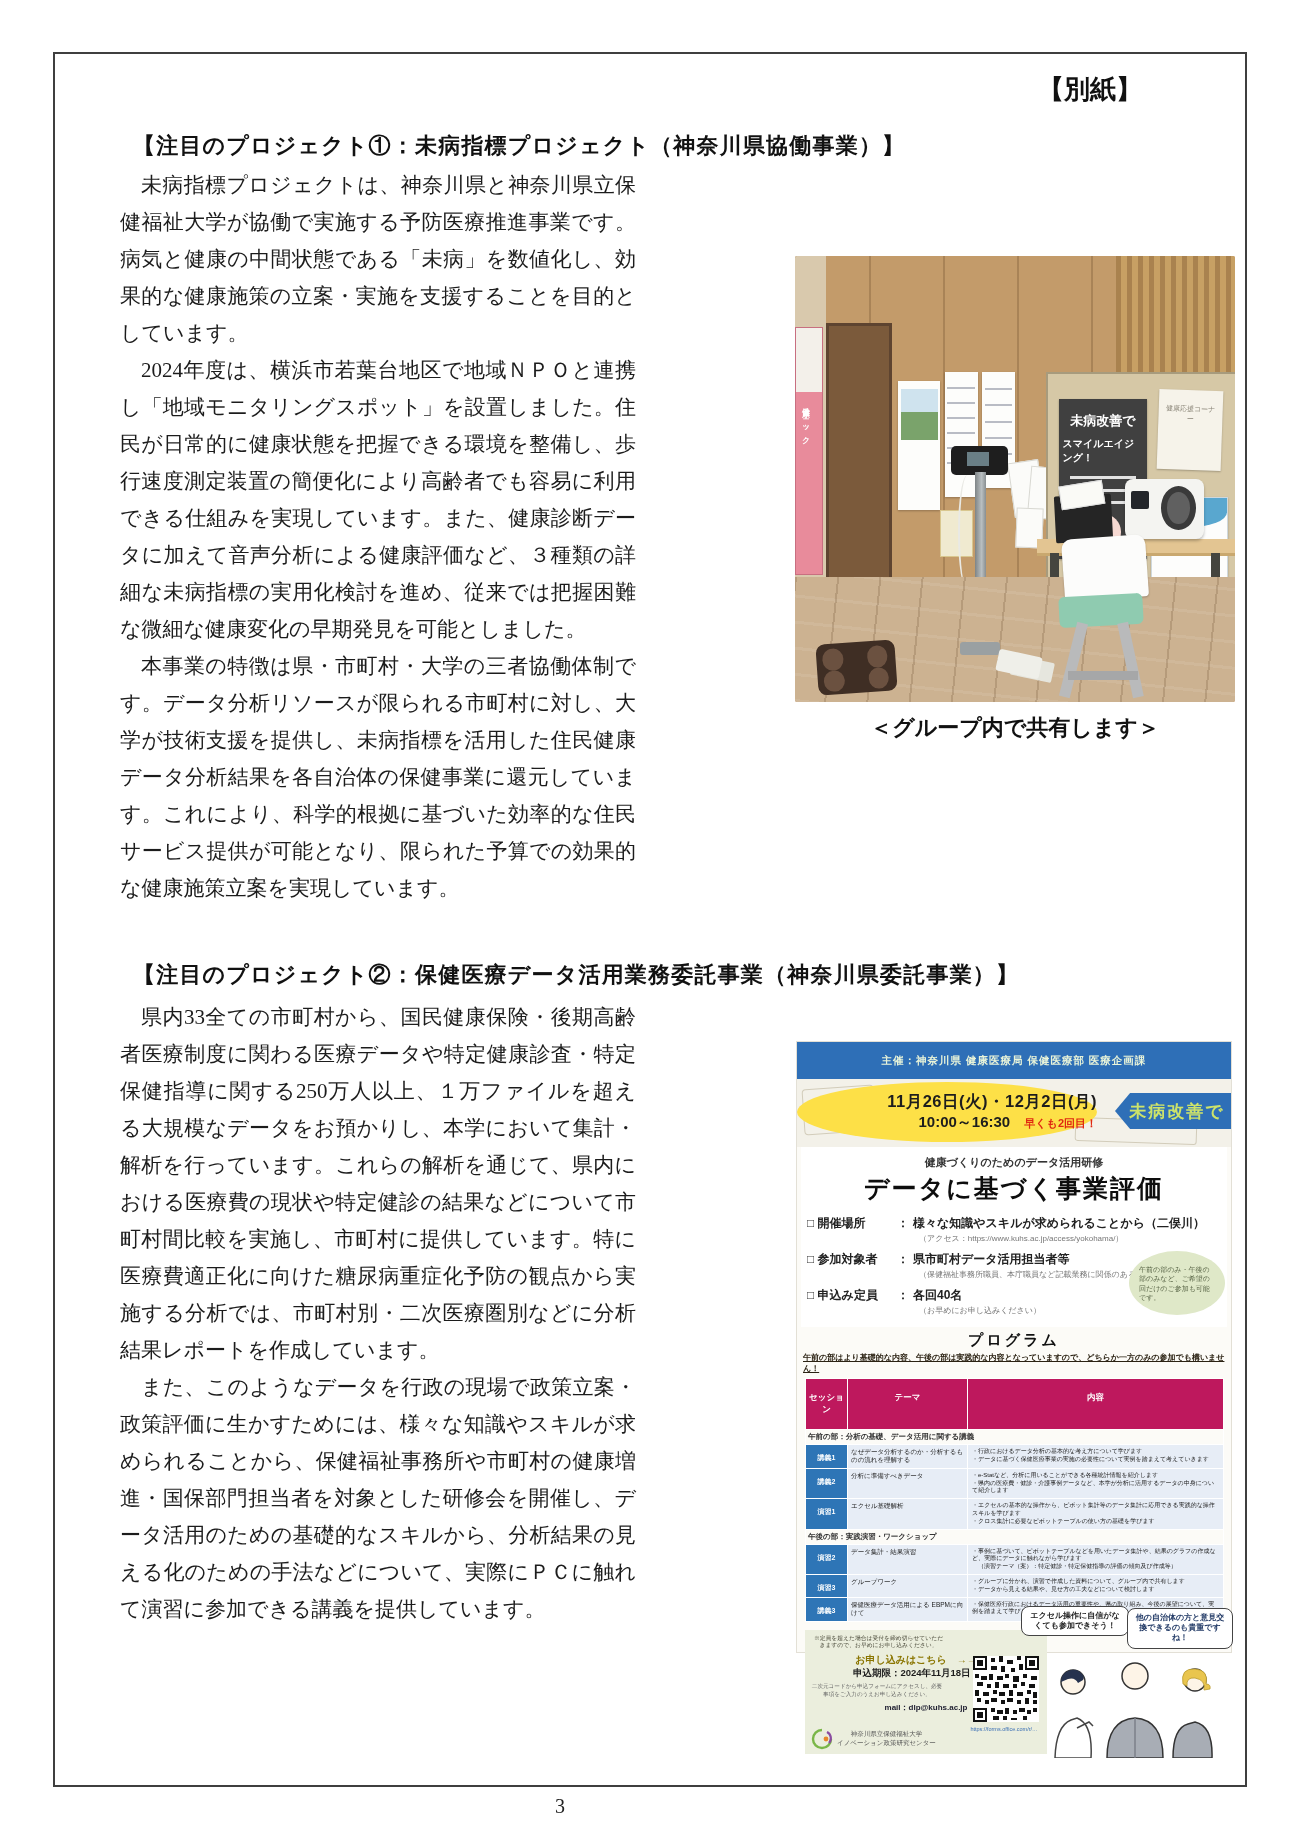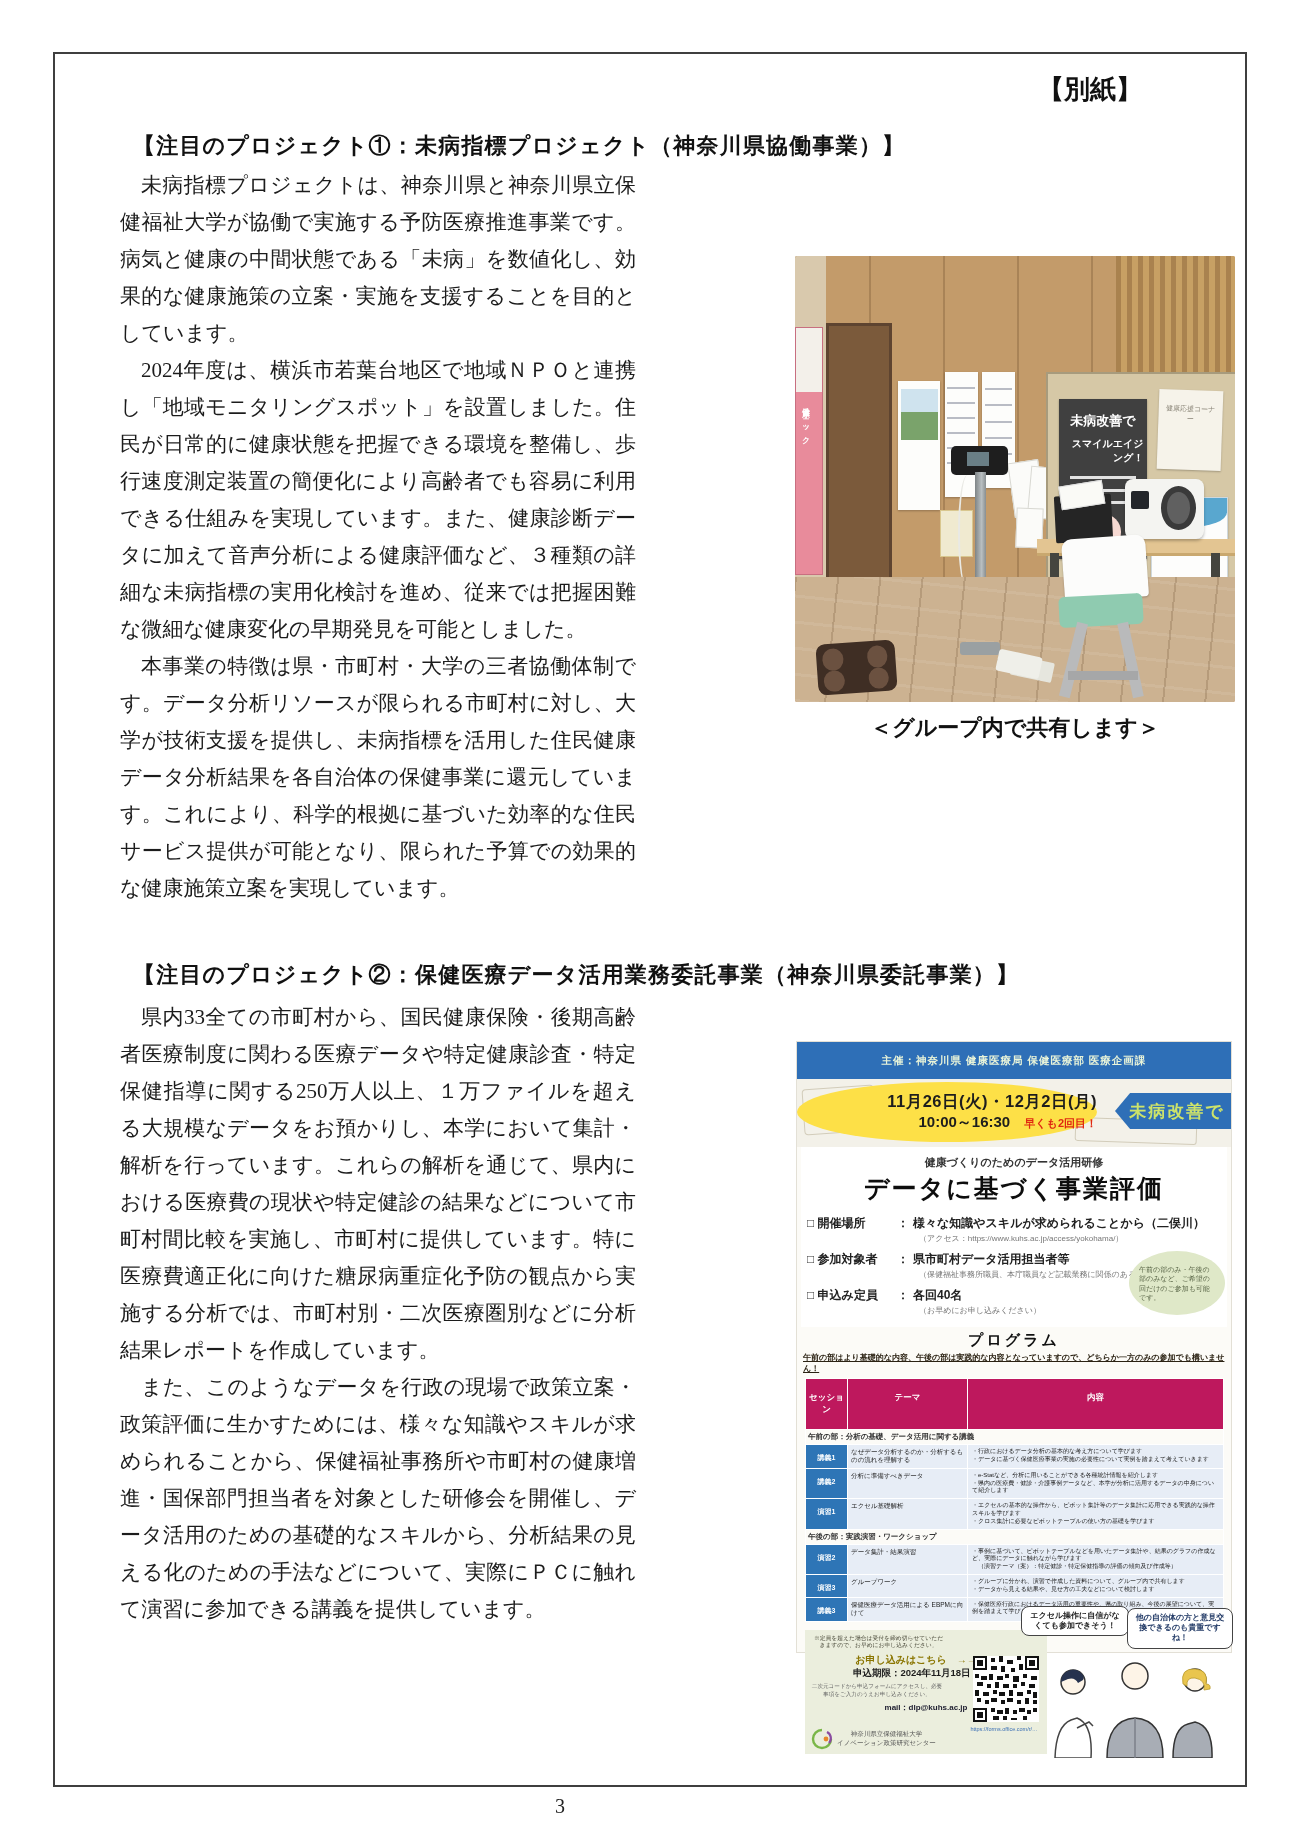--- a/index.html
+++ b/index.html
@@ -58,21 +58,21 @@
   .ph-cable{left:37%;top:49%;width:4%;height:26%;border-left:2px solid #e9e9e4;border-radius:50%;}
   .ph-scale{left:5%;top:86.5%;width:18%;height:11.5%;background:#3f2e24;border-radius:9px;transform:rotate(-4deg);}
   .ph-scale i{display:block;position:absolute;width:26%;height:42%;background:#6b5140;border-radius:50%;}
   .ph-strip{left:46%;top:89%;width:10%;height:5%;background:#efefe9;border-radius:3px;transform:rotate(12deg);
      box-shadow:14px 2px 0 -1px #e6e6de;}
   .ph-partition{left:57%;top:26%;width:43%;height:70%;background:#d6c8a6;border:2px solid #a79b7d;
      border-right:none;box-sizing:border-box;}
   .ph-red-poster{left:60%;top:32%;width:20%;height:36%;background:#404040;box-shadow:0 1px 2px rgba(0,0,0,.3);}
   .ph-red-t1{left:8%;top:8%;width:84%;text-align:center;font-family:"Liberation Sans",sans-serif;
      font-weight:bold;color:#fff;font-size:13px;}
-  .ph-red-t2{left:4%;top:24%;width:92%;text-align:right;font-family:"Liberation Sans",sans-serif;
+  .ph-red-t2{left:4%;top:24%;width:92%;text-align:left;font-family:"Liberation Sans",sans-serif;
      font-weight:bold;color:#fff;font-size:10px;}
   .ph-red-poster i{display:block;position:absolute;left:12%;width:76%;height:3px;background:rgba(255,255,255,.85);}
   .ph-red-circ{left:30%;top:72%;width:40%;height:22%;background:#f6d9d2;border-radius:50%;}
   .ph-white-poster{left:82.5%;top:30%;width:14.5%;height:18%;background:#f6f3ea;transform:rotate(2deg);
      box-shadow:0 1px 2px rgba(0,0,0,.25);font-family:"Liberation Sans",sans-serif;}
   .ph-white-txt{left:8%;top:18%;width:84%;font-size:7px;color:#8a8578;text-align:center;}
   .ph-blue-poster{left:81%;top:54%;width:17%;height:22%;background:#fdfdfc;border:1px solid #cfd8dd;
      box-shadow:0 1px 2px rgba(0,0,0,.25);}
   .ph-blue-curve{left:0;top:0;width:100%;height:30%;background:#59a7cf;border-radius:0 0 60% 60%;}
   .ph-blue-txt{left:6%;top:36%;width:60%;font-family:"Liberation Sans",sans-serif;font-weight:bold;

